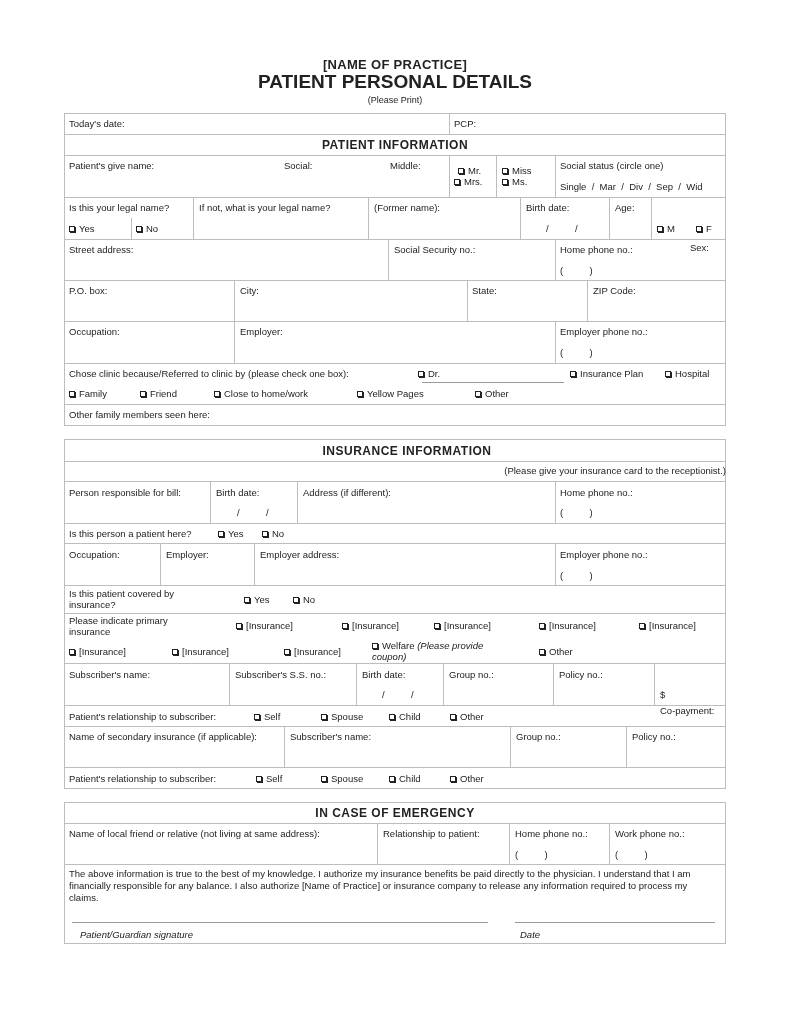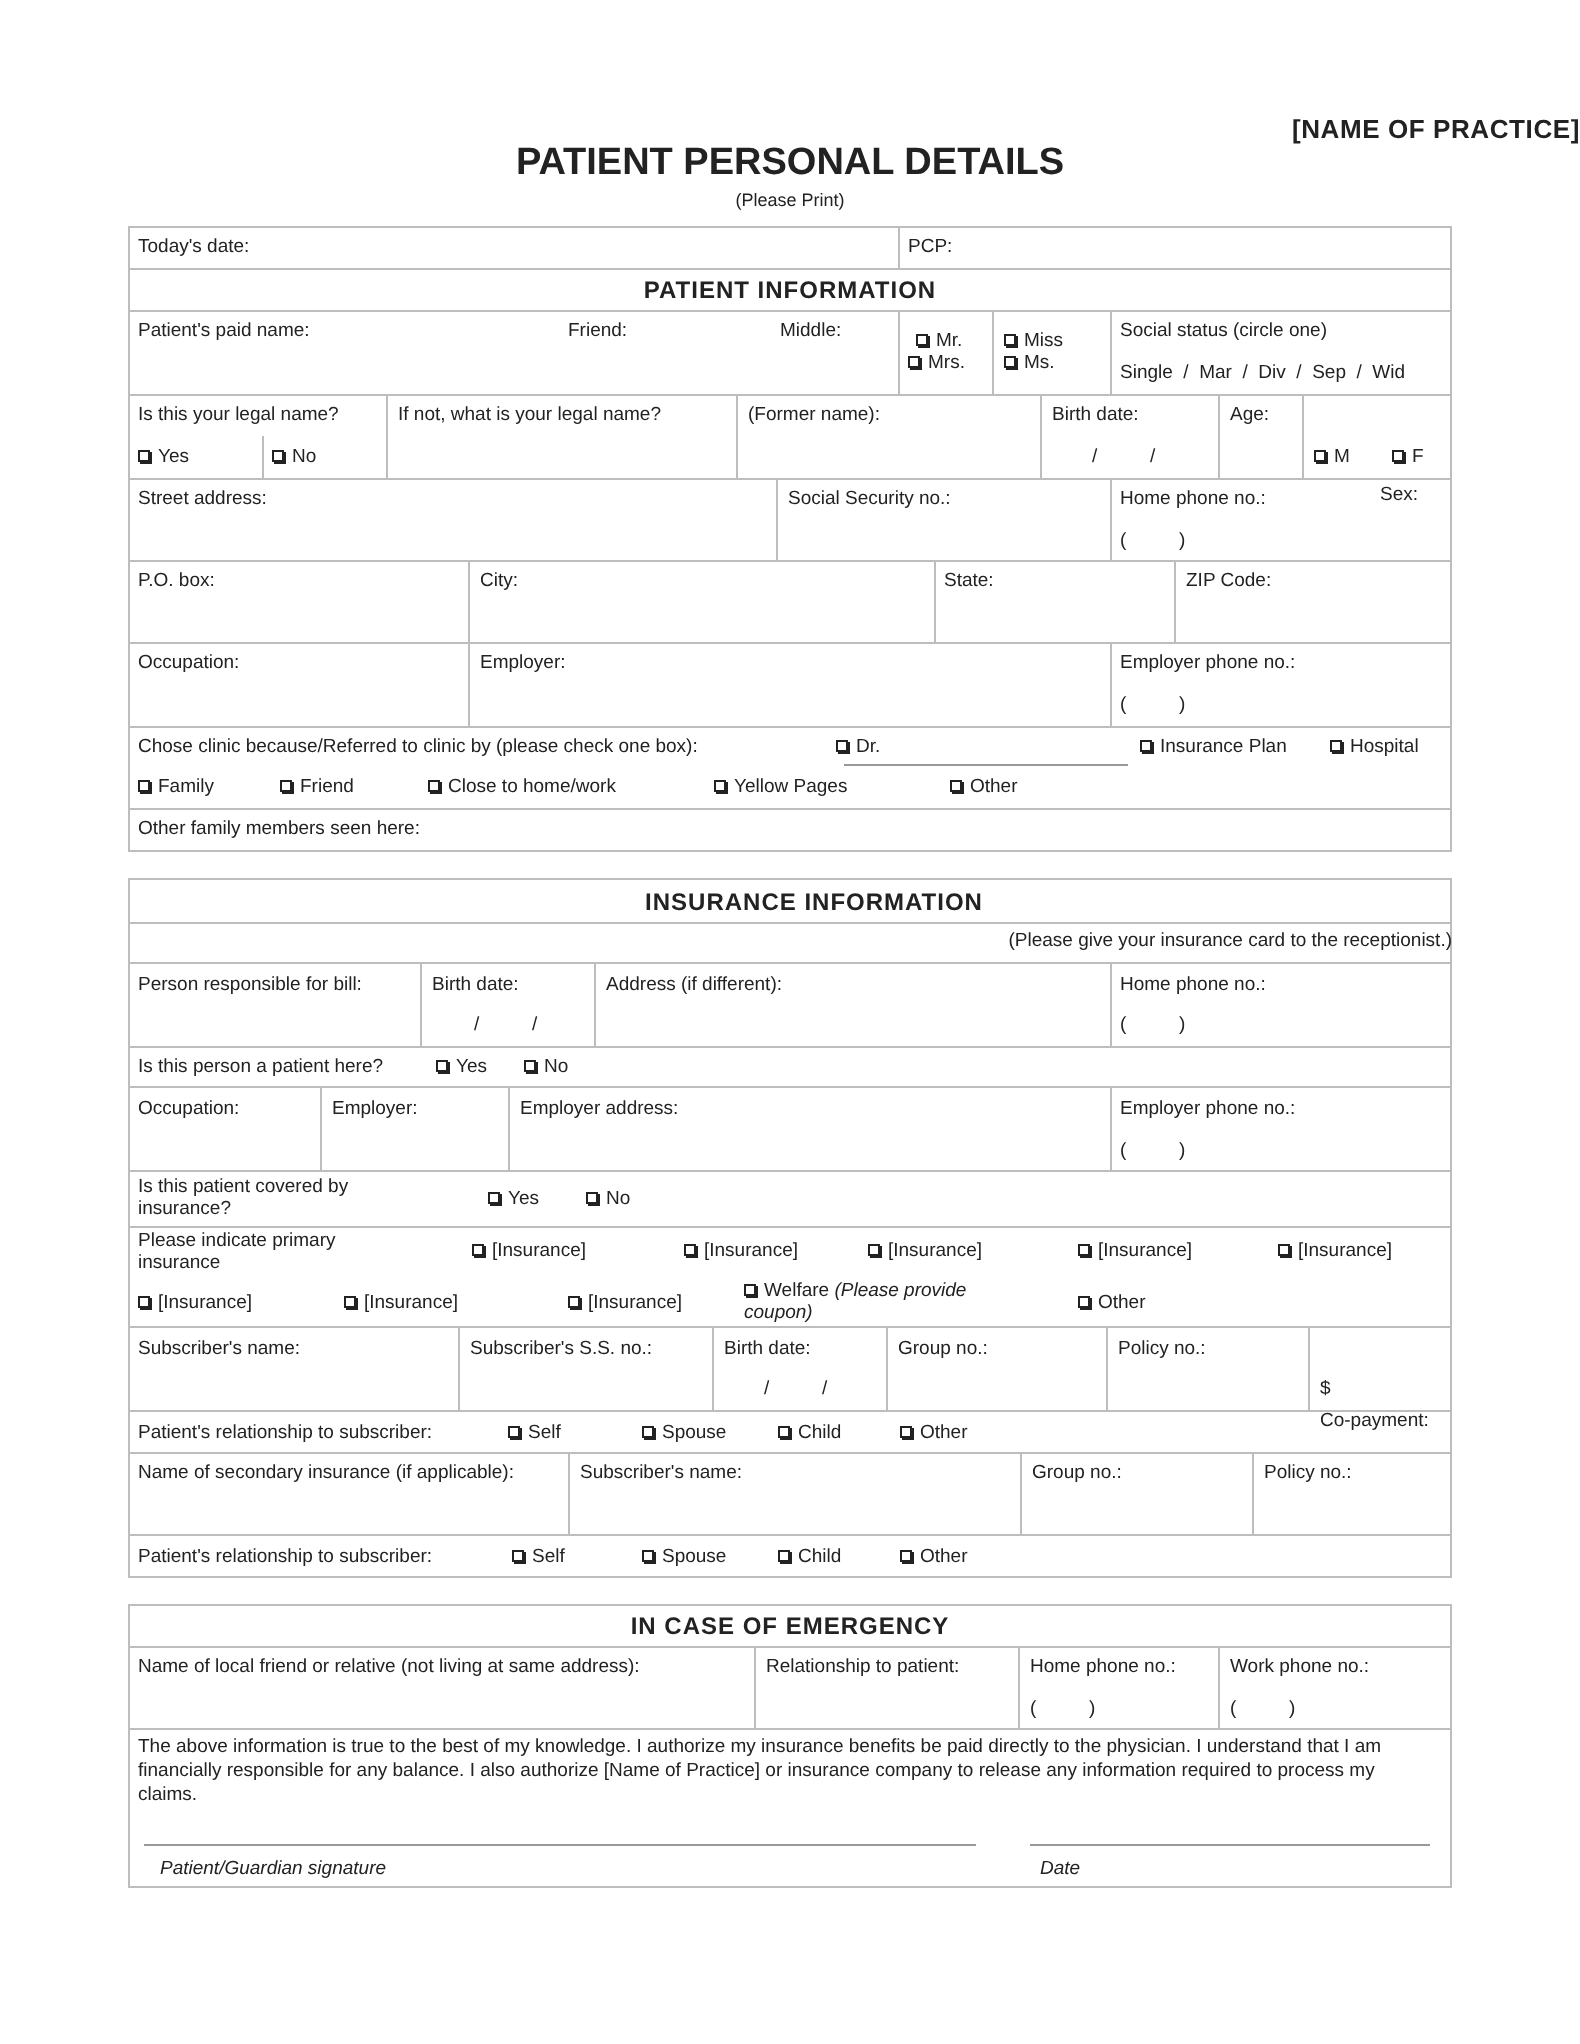--- a/index.html
+++ b/index.html
@@ -1,18 +1,18 @@
 <!DOCTYPE html>
 <html><head>
 <meta charset="utf-8">
 <style>
   html, body { margin: 0; padding: 0; background: #ffffff; }
   body { width: 790px; height: 1022px; position: relative; font-family: "Liberation Sans", sans-serif; color: #222; }
   .abs { position: absolute; }
-  .hdr1 { left: 0; width: 790px; top: 57px; text-align: right; font-weight: bold; font-size: 13px; letter-spacing: 0.3px; }
+  .hdr1 { left: 0; width: 790px; top: 57px; text-align: center; font-weight: bold; font-size: 13px; letter-spacing: 0.3px; }
   .hdr2 { left: 0; width: 790px; top: 71px; text-align: center; font-weight: bold; font-size: 19px; }
   .hdr3 { left: 0; width: 790px; top: 95px; text-align: center; font-size: 9px; }
   .box { position: absolute; border: 1px solid #bdbdbd; box-sizing: border-box; }
   .hl { position: absolute; height: 0; border-top: 1px solid #bdbdbd; }
   .vl { position: absolute; width: 0; border-left: 1px solid #bdbdbd; }
   .t { position: absolute; font-size: 9.5px; white-space: nowrap; line-height: 11px; }
   .sec { position: absolute; font-size: 12px; font-weight: bold; text-align: center; letter-spacing: 0.5px; }
   .cb { display: inline-block; width: 6px; height: 6px; border: 1px solid #222; box-shadow: 1px 1px 0 #222; margin-right: 4px; vertical-align: 0px; box-sizing: border-box; cursor: pointer; }
   .it { font-style: italic; }
   .wrap { white-space: normal; }
@@ -39,22 +39,22 @@
 <div class="t" style="left:69px; top:118px;">Today's date:</div>
 <div class="abs" style="left:140px; top:114px; width:305px; height:19px;"></div>
 <div class="t" style="left:454px; top:118px;">PCP:</div>
 <div class="abs" style="left:485px; top:114px; width:238px; height:19px;"></div>
 
 <div class="sec" style="left:64px; top:138px; width:662px;">PATIENT INFORMATION</div>
 
 <div class="vl" style="left:449px; top:155px; height:42px;"></div>
 <div class="vl" style="left:496px; top:155px; height:42px;"></div>
 <div class="vl" style="left:555px; top:155px; height:42px;"></div>
-<div class="t" style="left:69px; top:160px;">Patient's paid name:</div>
-<div class="t" style="left:284px; top:160px;">Friend:</div>
+<div class="t" style="left:69px; top:160px;">Patient's give name:</div>
+<div class="t" style="left:284px; top:160px;">Social:</div>
 <div class="t" style="left:390px; top:160px;">Middle:</div>
 <div class="abs" style="left:66px; top:173px; width:380px; height:22px;"></div>
 <div class="t" style="left:458px; top:165px;"><span class="cb"></span><span>Mr.</span></div>
 <div class="t" style="left:454px; top:176px;"><span class="cb"></span><span>Mrs.</span></div>
 <div class="t" style="left:502px; top:165px;"><span class="cb"></span><span>Miss</span></div>
 <div class="t" style="left:502px; top:176px;"><span class="cb"></span><span>Ms.</span></div>
 <div class="t" style="left:560px; top:160px;">Social status (circle one)</div>
 <div class="t" style="left:560px; top:181px; white-space:pre;">Single  /  Mar  /  Div  /  Sep  /  Wid</div>
 
 <div class="vl" style="left:193px; top:197px; height:42px;"></div>

